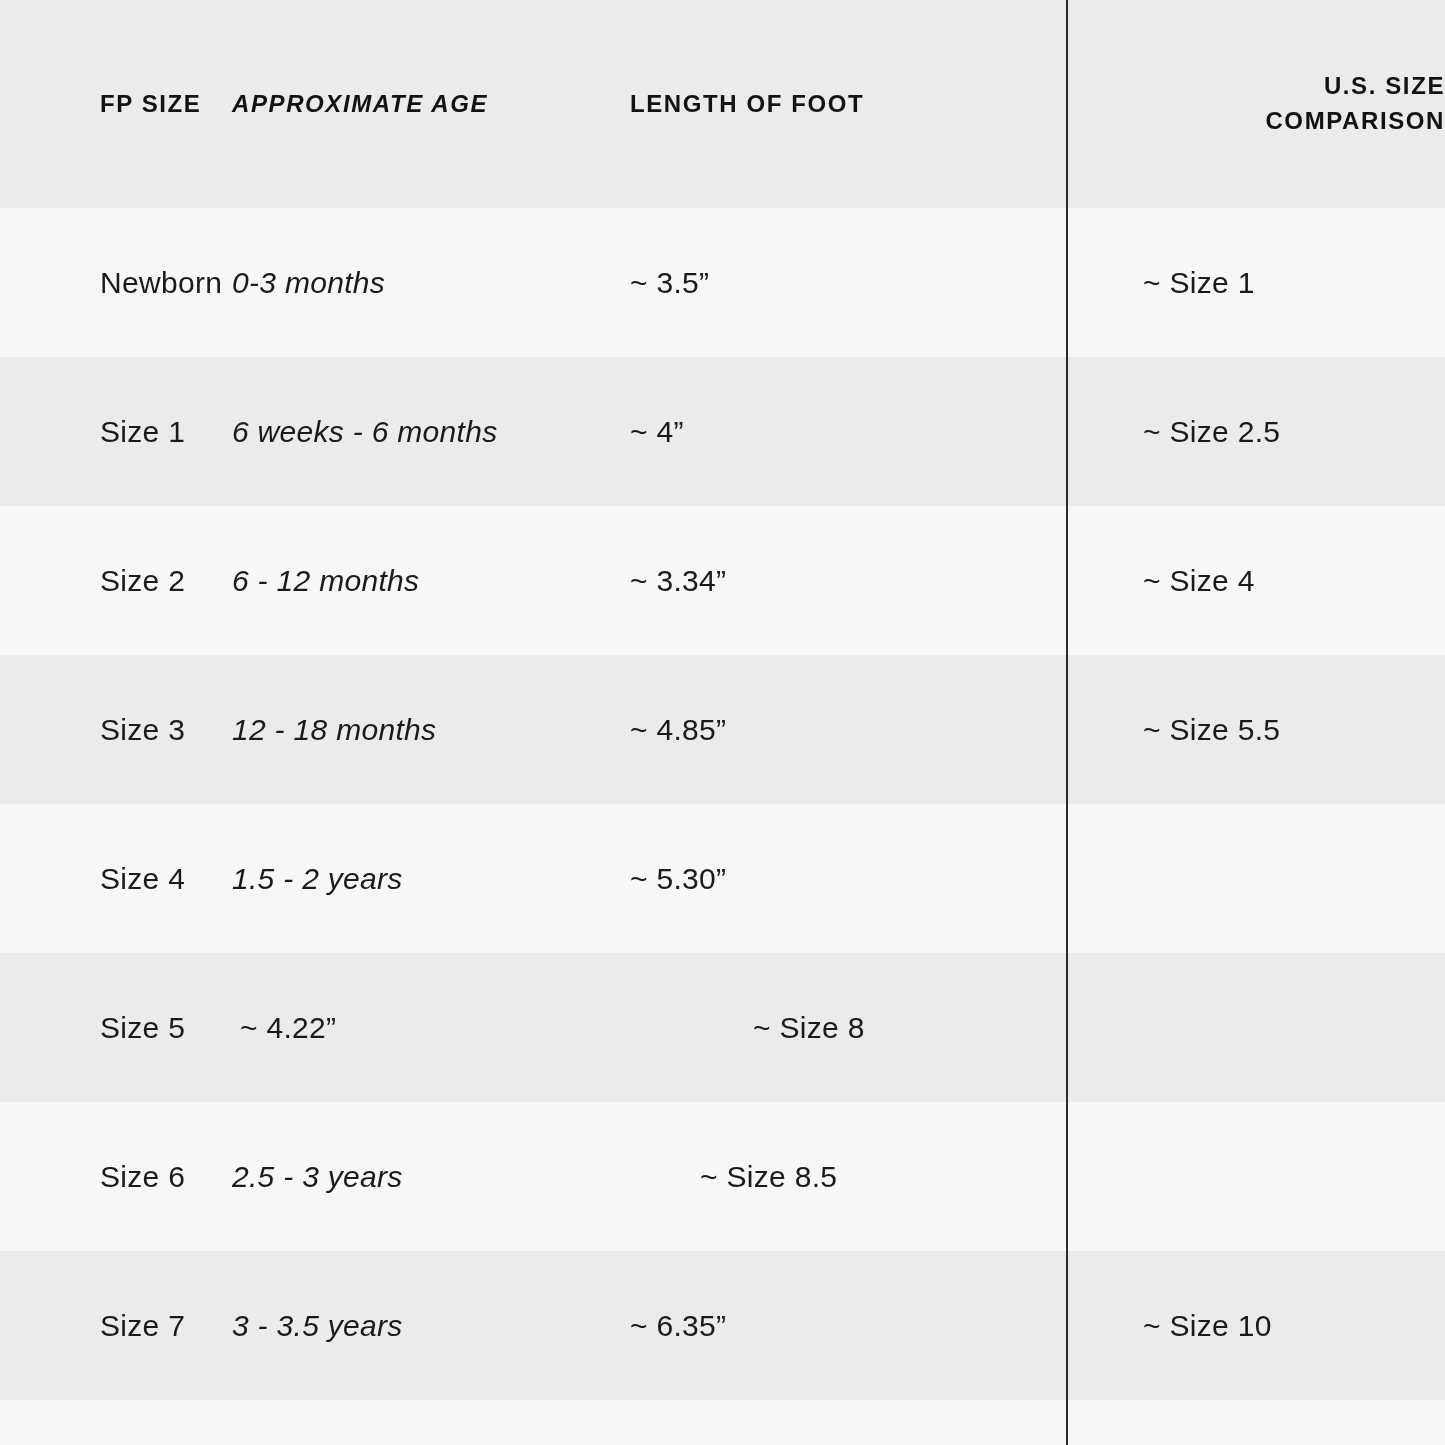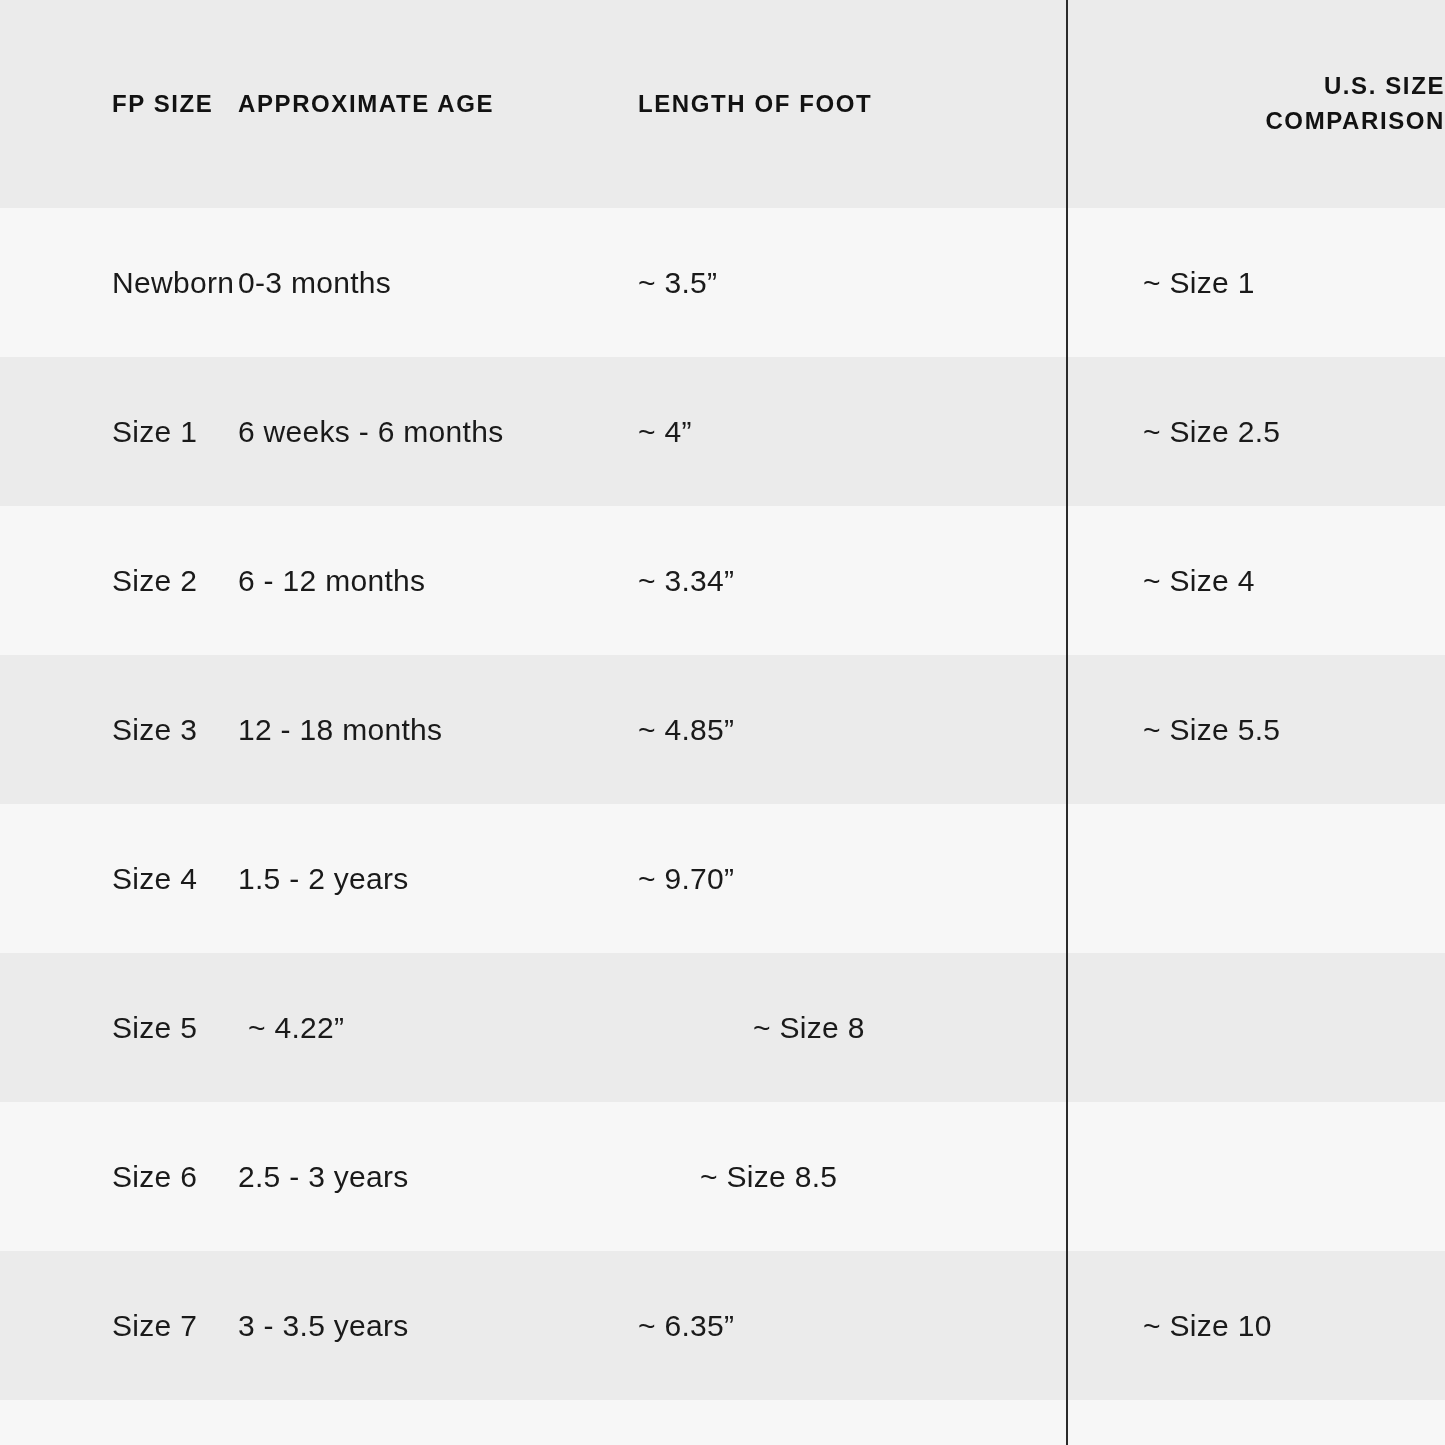--- a/index.html
+++ b/index.html
@@ -50,23 +50,23 @@
     box-sizing: border-box;
     padding-left: 0;
     display: flex;
     align-items: center;
   }
   .c0 { width: 232px; padding-left: 100px; }
   .c1 { width: 390px; padding-left: 0px; }
   .c2 { width: 443px; padding-left: 0px; }
   .c3 { width: 380px; padding-left: 78px; text-align: right; }
 
-  .c0 .txt { margin-left: 12px; }
-  .c1 .txt { margin-left: 6px; }
-  .c2 .txt { margin-left: 16px; }
+  .c0 .txt { margin-left: 0; }
+  .c1 .txt { margin-left: 0; font-style: italic; }
+  .c2 .txt { margin-left: 8px; }
 
   .header .txt {
     font-size: 24px;
     font-weight: 700;
     letter-spacing: 1.6px;
     line-height: 1.45;
     color: #121212;
     text-transform: uppercase;
   }
   .body .txt {
@@ -167,21 +167,21 @@
     </div>
 
     <div class="row body shade-light">
       <div class="cell c0">
         <span class="txt">Size 4</span>
       </div>
       <div class="cell c1">
         <span class="txt">1.5 - 2 years</span>
       </div>
       <div class="cell c2">
-        <span class="txt">~ 9.70”</span>
+        <span class="txt">~ 5.30”</span>
       </div>
     </div>
 
     <div class="row body shade-dark">
       <div class="cell c0">
         <span class="txt">Size 5</span>
       </div>
       <div class="cell c2">
         <span class="txt">~ 4.22”</span>
       </div>

